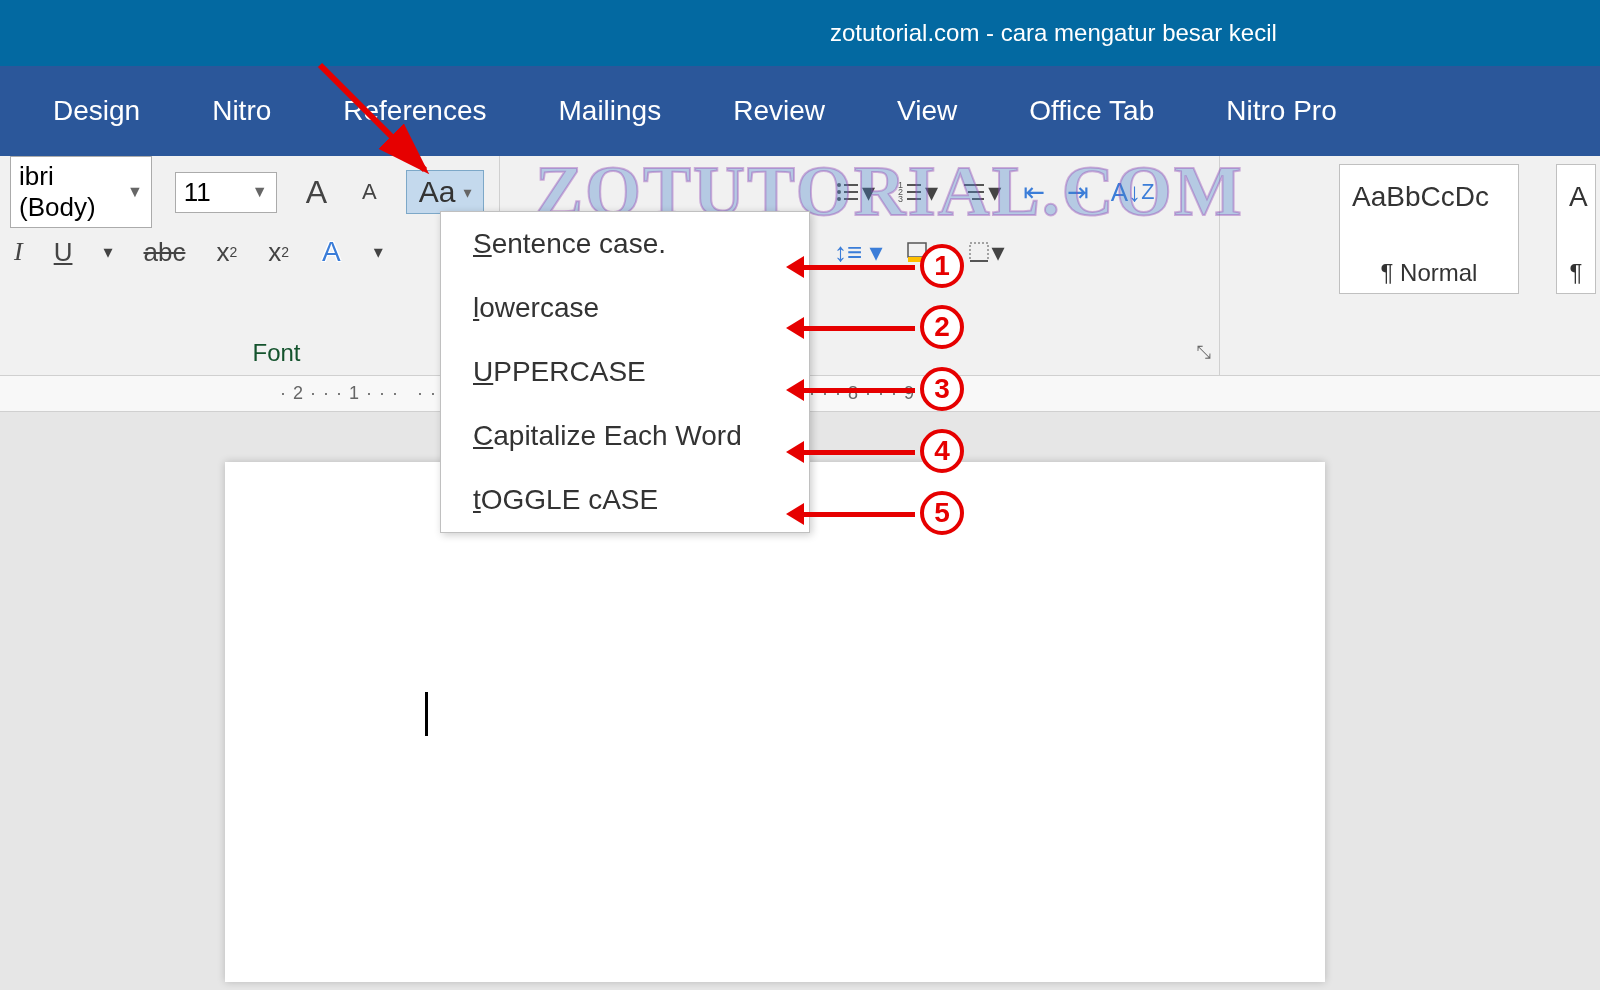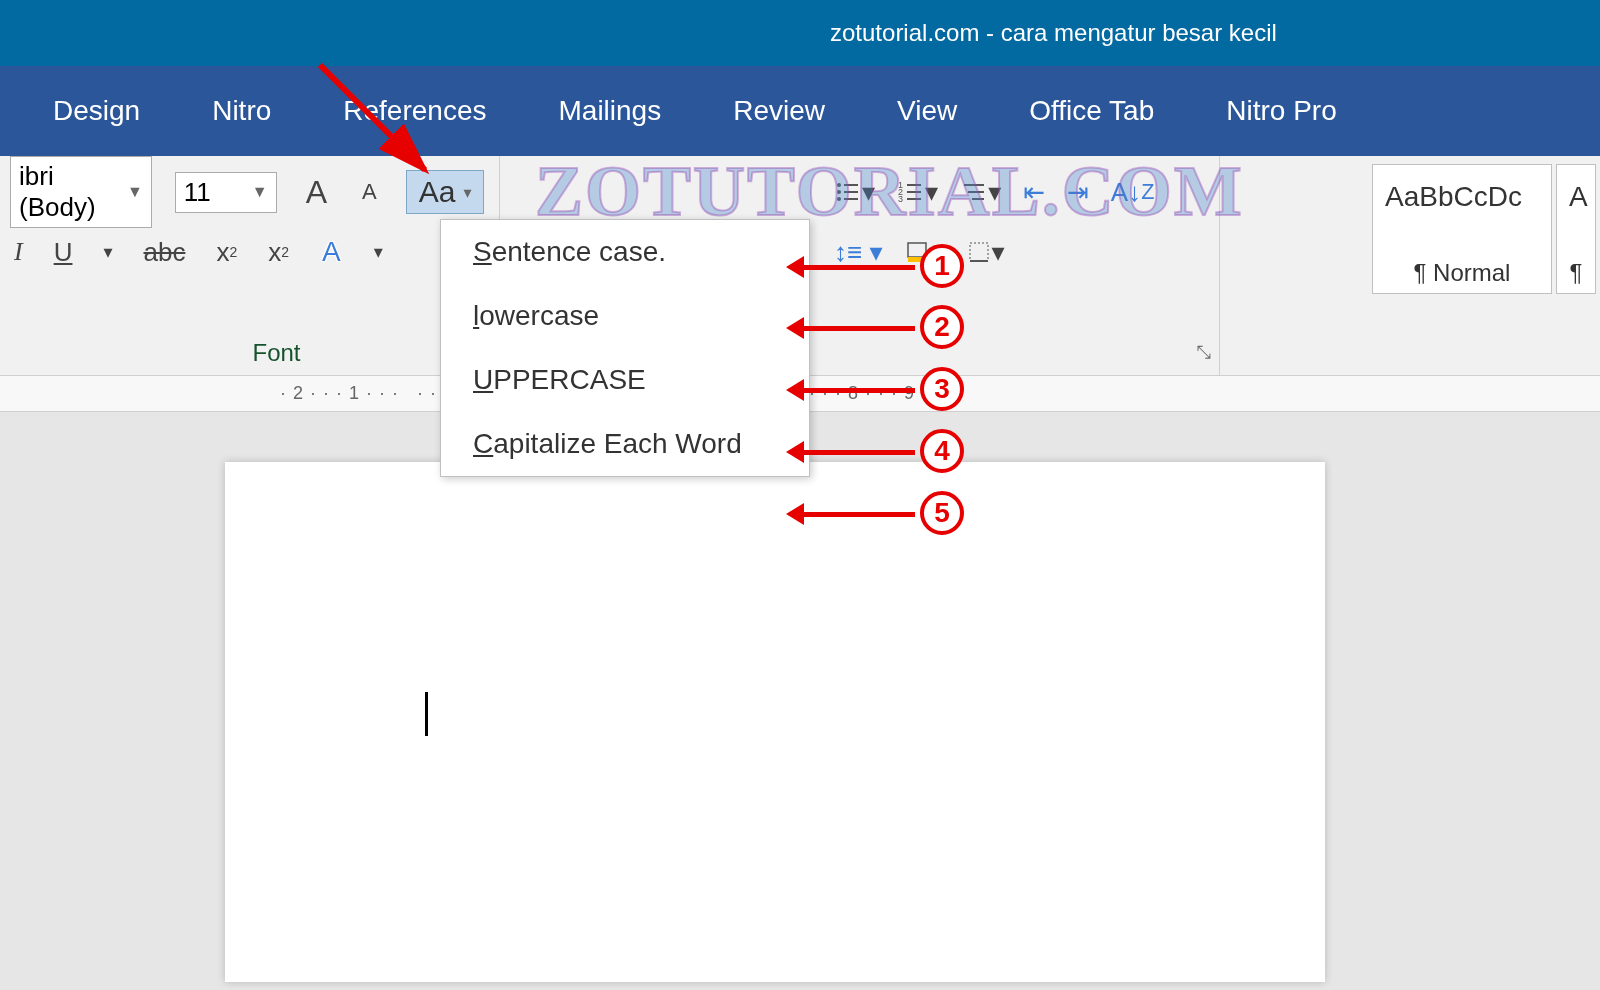--- a/index.html
+++ b/index.html
@@ -22,25 +22,25 @@
     .font-combo { border: 1px solid #ababab; background: #fff; padding: 4px 8px; font-size: 26px; display: flex; align-items: center; gap: 4px; }
     .font-name { width: 100px; }
     .font-size { width: 60px; }
     .dd-arrow { font-size: 16px; color: #666; margin-left: 4px; }
     
     .btn { display: inline-flex; align-items: center; justify-content: center; cursor: pointer; padding: 4px 6px; font-size: 28px; color: #444; }
     .btn-sm { font-size: 26px; padding: 2px 4px; }
     .aa-btn { background: #c4d9ed; border: 1px solid #7da8c8; padding: 4px 12px; font-size: 30px; color: #333; display: flex; align-items: center; gap: 4px; }
     
     .styles-box { display: flex; margin-left: auto; padding: 8px 0; }
-    .style-item { border: 1px solid #c0c0c0; background: #fff; padding: 6px 12px; width: 180px; height: 130px; display: flex; flex-direction: column; justify-content: space-between; margin-right: 4px; }
+    .style-item { border: 1px solid #c0c0c0; background: #fff; padding: 6px 12px; width: 180px; height: 130px; display: flex; flex-direction: column; justify-content: space-between; margin-right: 4px; margin-left: 33px; }
     .style-preview { font-size: 28px; color: #333; padding-top: 10px; }
     .style-name { font-size: 24px; color: #333; text-align: center; }
     
-    .dropdown-menu { position: absolute; top: 63px; left: 440px; background: #fff; border: 1px solid #c0c0c0; box-shadow: 2px 2px 8px rgba(0,0,0,0.2); width: 370px; z-index: 100; }
+    .dropdown-menu { position: absolute; top: 55px; left: 440px; background: #fff; border: 1px solid #c0c0c0; box-shadow: 2px 2px 8px rgba(0,0,0,0.2); width: 370px; z-index: 100; }
     .menu-item { padding: 16px 32px; font-size: 28px; color: #333; cursor: pointer; }
     .menu-item .ul { text-decoration: underline; }
     
     .ruler { background: #f8f8f8; height: 36px; border-bottom: 1px solid #d0d0d0; position: relative; font-size: 18px; color: #666; display: flex; align-items: center; }
     .ruler-marks { position: absolute; left: 280px; display: flex; align-items: center; height: 100%; letter-spacing: 1px; }
     
     .page-area { background: #e6e6e6; height: 578px; display: flex; justify-content: center; padding-top: 50px; }
     .page { background: #fff; width: 1100px; height: 520px; box-shadow: 0 0 8px rgba(0,0,0,0.2); position: relative; margin-left: -50px; }
     .cursor { position: absolute; top: 230px; left: 200px; width: 3px; height: 44px; background: #000; }
     
@@ -169,20 +169,21 @@
       <div class="style-preview">A</div>
       <div class="style-name">¶</div>
     </div>
   </div>
 
   <div class="dropdown-menu">
     <div class="menu-item"><span class="ul">S</span>entence case.</div>
     <div class="menu-item"><span class="ul">l</span>owercase</div>
     <div class="menu-item"><span class="ul">U</span>PPERCASE</div>
     <div class="menu-item"><span class="ul">C</span>apitalize Each Word</div>
+    <div class="menu-item"><span class="ul">t</span>OGGLE cASE</div>
   </div>
 </div>
 
 <div class="ruler">
   <div class="ruler-marks">
     ·&nbsp;2&nbsp;·&nbsp;·&nbsp;·&nbsp;1&nbsp;·&nbsp;·&nbsp;·&nbsp;&nbsp;&nbsp;·&nbsp;·&nbsp;·&nbsp;1&nbsp;·&nbsp;·&nbsp;·&nbsp;2&nbsp;·&nbsp;·&nbsp;·&nbsp;3&nbsp;·&nbsp;·&nbsp;·&nbsp;4&nbsp;·&nbsp;·&nbsp;·&nbsp;5&nbsp;·&nbsp;·&nbsp;·&nbsp;6&nbsp;·&nbsp;·&nbsp;·&nbsp;7&nbsp;·&nbsp;·&nbsp;·&nbsp;8&nbsp;·&nbsp;·&nbsp;·&nbsp;9&nbsp;·
   </div>
 </div>
 
 <div class="page-area">

